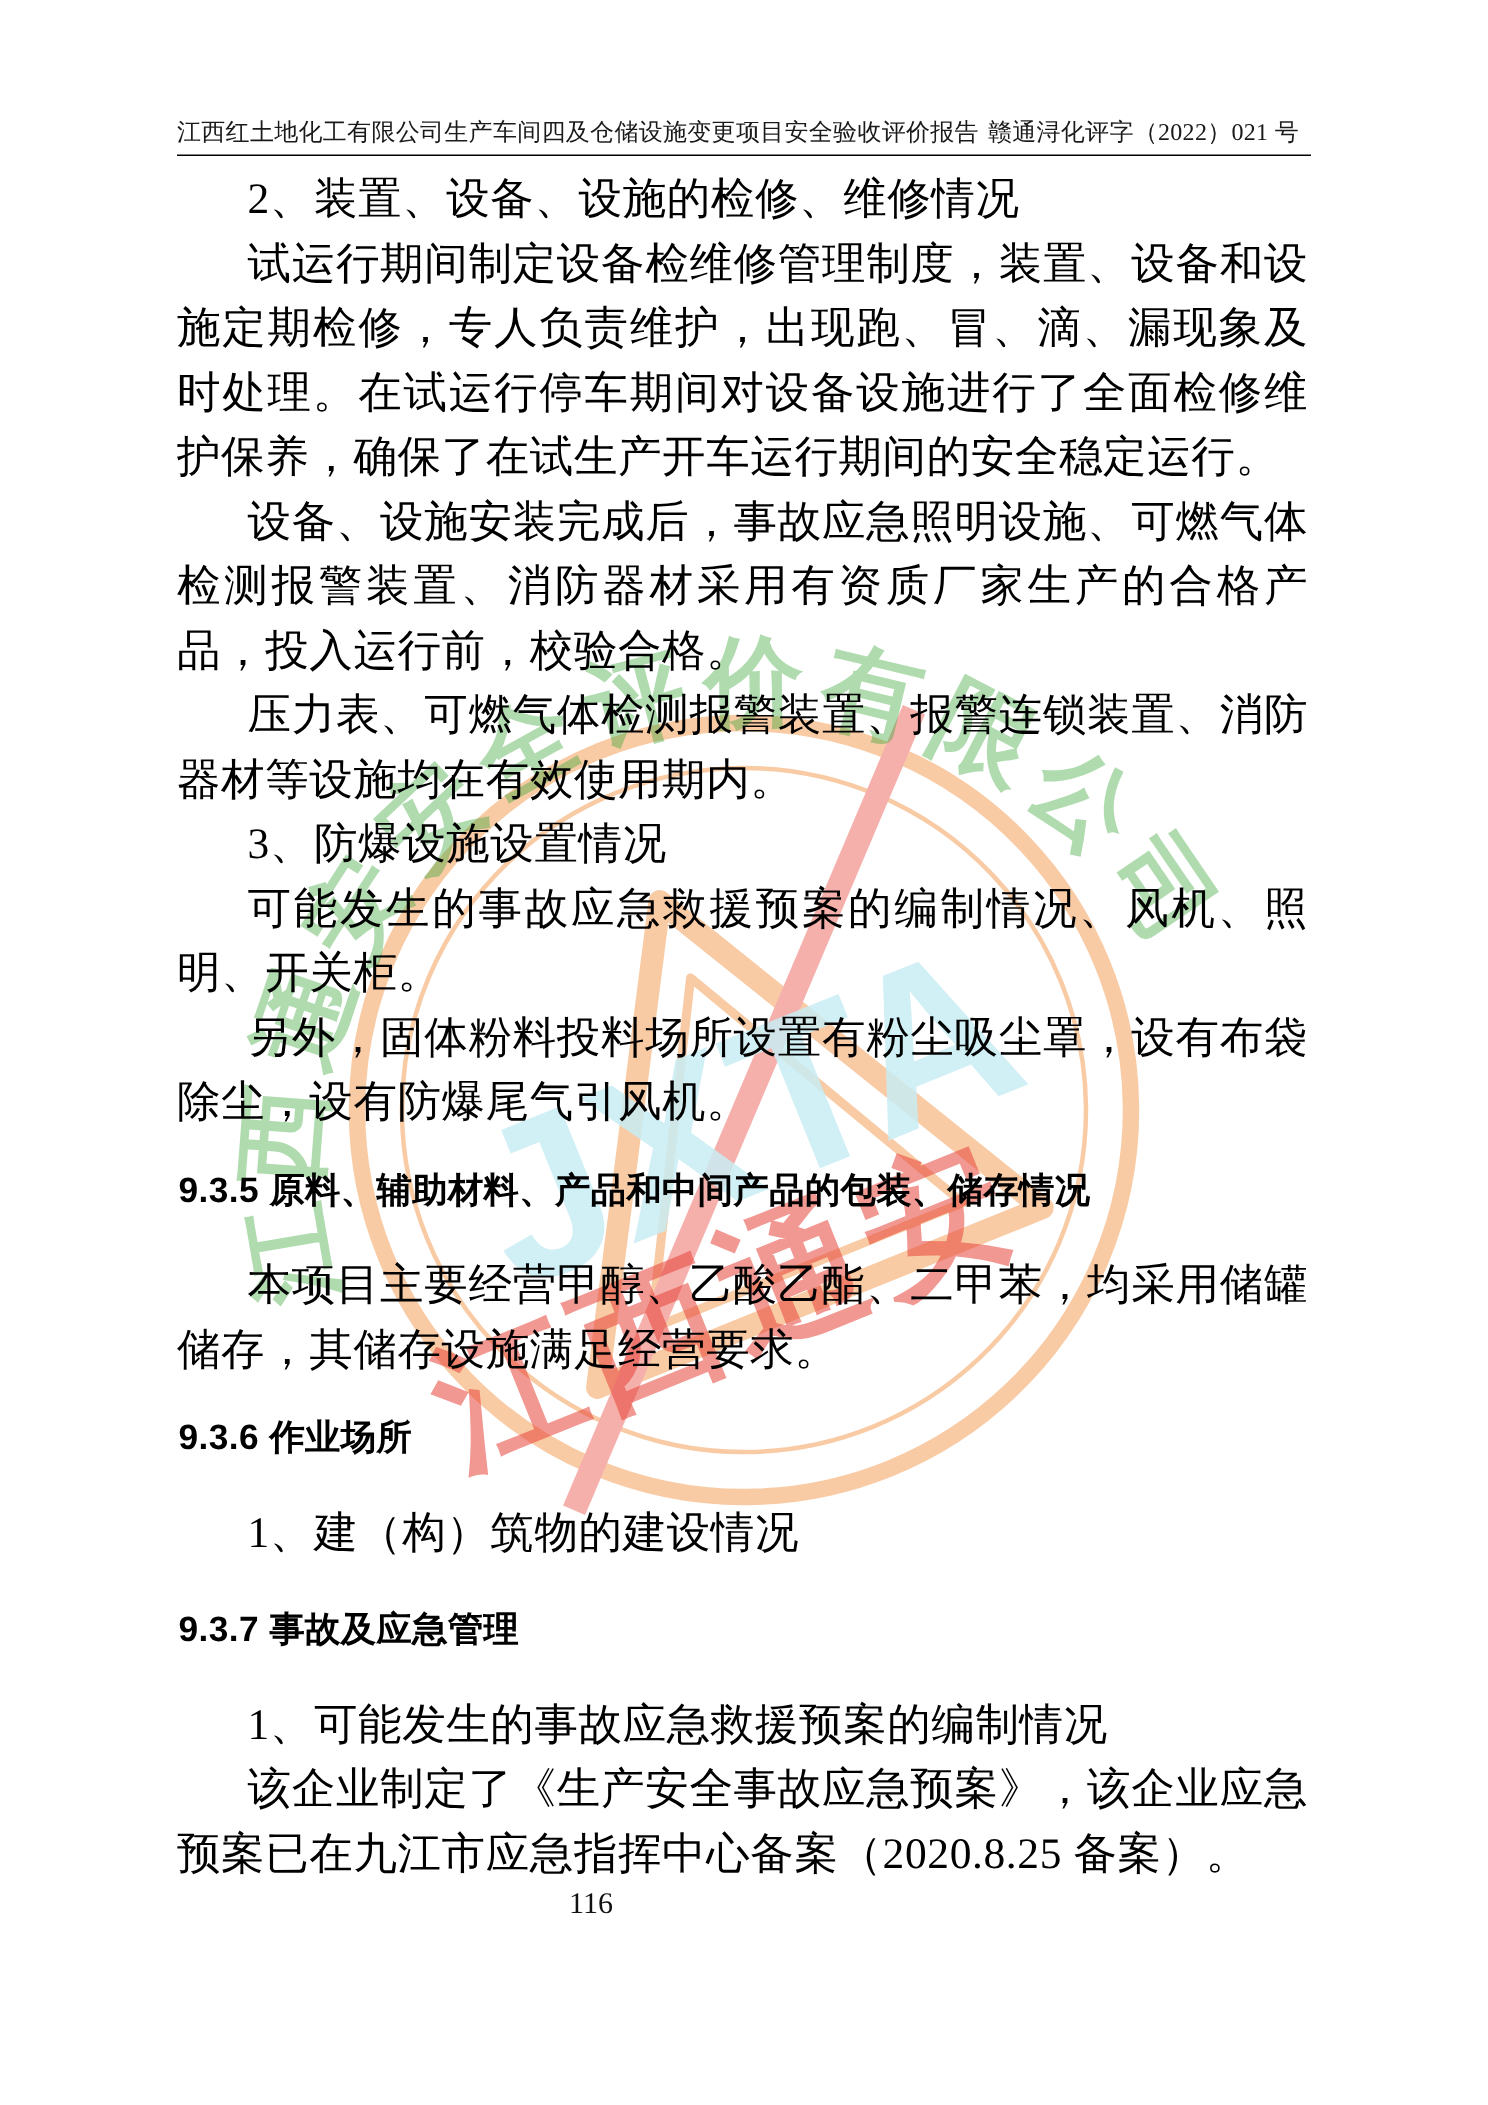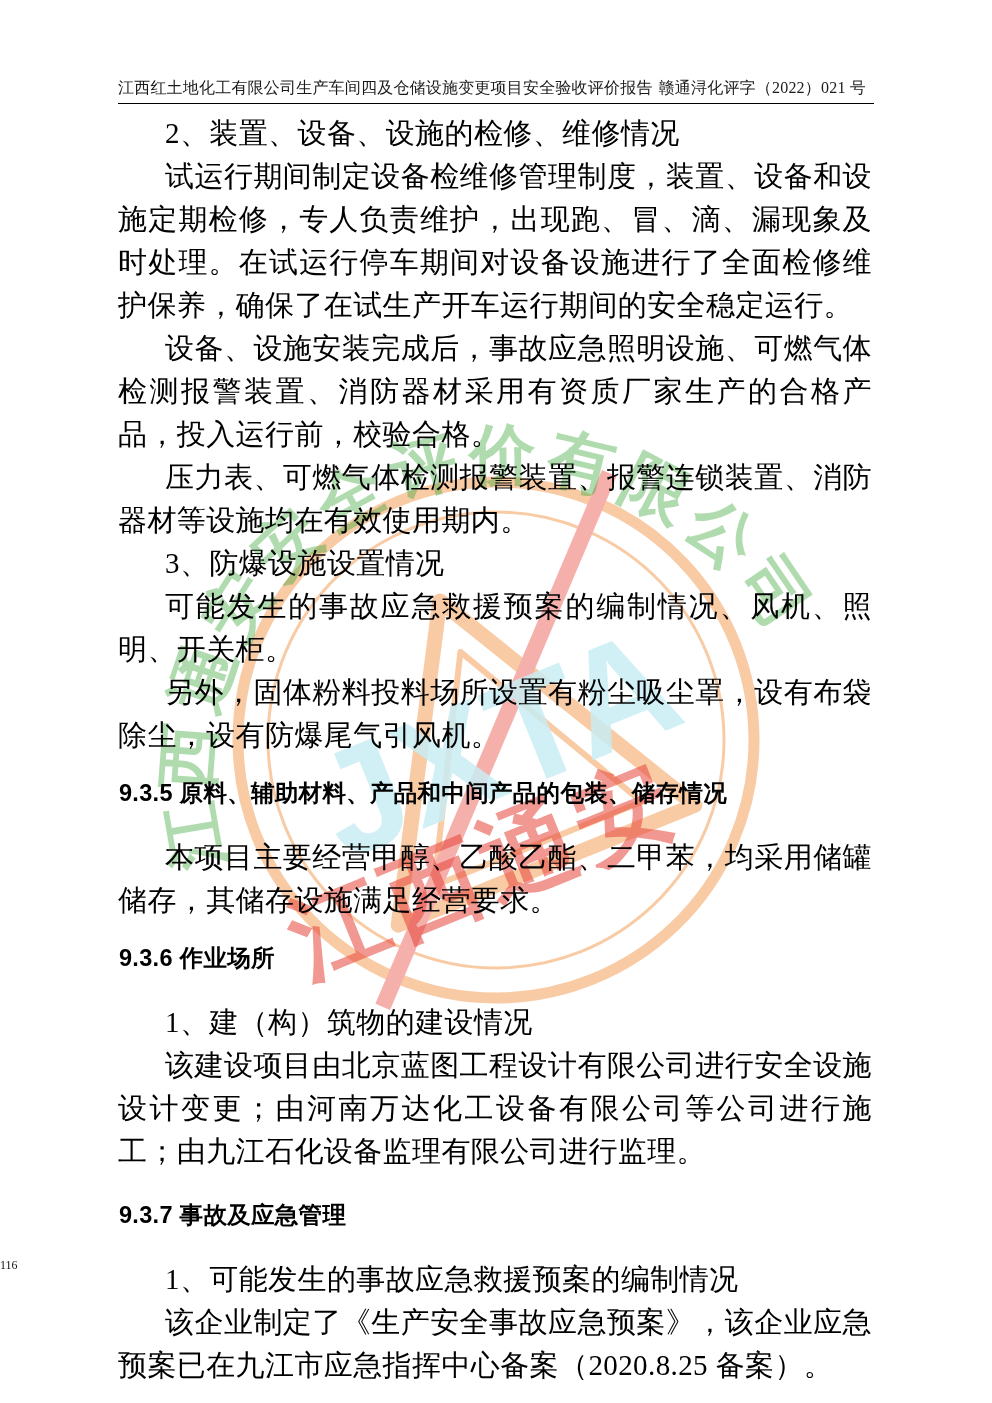--- a/index.html
+++ b/index.html
@@ -89,22 +89,22 @@
   }
   .sp-14 { height: 14px; }
   .sp-20 { height: 20px; }
 
   
   .footer {
     position: absolute;
     left: 0;
     top: 1258px;
     width: 788px;
-    text-align: left;
-    font-size: 12px;
+    text-align: center;
+    font-size: 20px;
     font-family: "Liberation Serif", "DejaVu Serif", serif;
     color: #111;
     z-index: 3;
   }
 </style>
 </head>
 <body>
 
 <div class="page">
 
@@ -156,21 +156,20 @@
 
     <div class="sp-14"></div>
     <h3 class="heading">9.3.5 原料、辅助材料、产品和中间产品的包装、储存情况</h3>
     <div class="sp-20"></div>
     <p class="para indent">本项目主要经营甲醇、乙酸乙酯、二甲苯，均采用储罐储存，其储存设施满足经营要求。</p>
 
     <div class="sp-14"></div>
     <h3 class="heading">9.3.6 作业场所</h3>
     <div class="sp-20"></div>
     <p class="para indent">1、建（构）筑物的建设情况</p>
-    <p class="para indent">该建设项目由北京蓝图工程设计有限公司进行安全设施设计变更；由河南万达化工设备有限公司等公司进行施工；由九江石化设备监理有限公司进行监理。</p>
 
     <div class="sp-20"></div>
     <h3 class="heading">9.3.7 事故及应急管理</h3>
     <div class="sp-20"></div>
     <p class="para indent">1、可能发生的事故应急救援预案的编制情况</p>
     <p class="para indent">该企业制定了《生产安全事故应急预案》，该企业应急预案已在九江市应急指挥中心备案（2020.8.25 备案）。</p>
 
   </div>
 
   <div class="footer">116</div>

